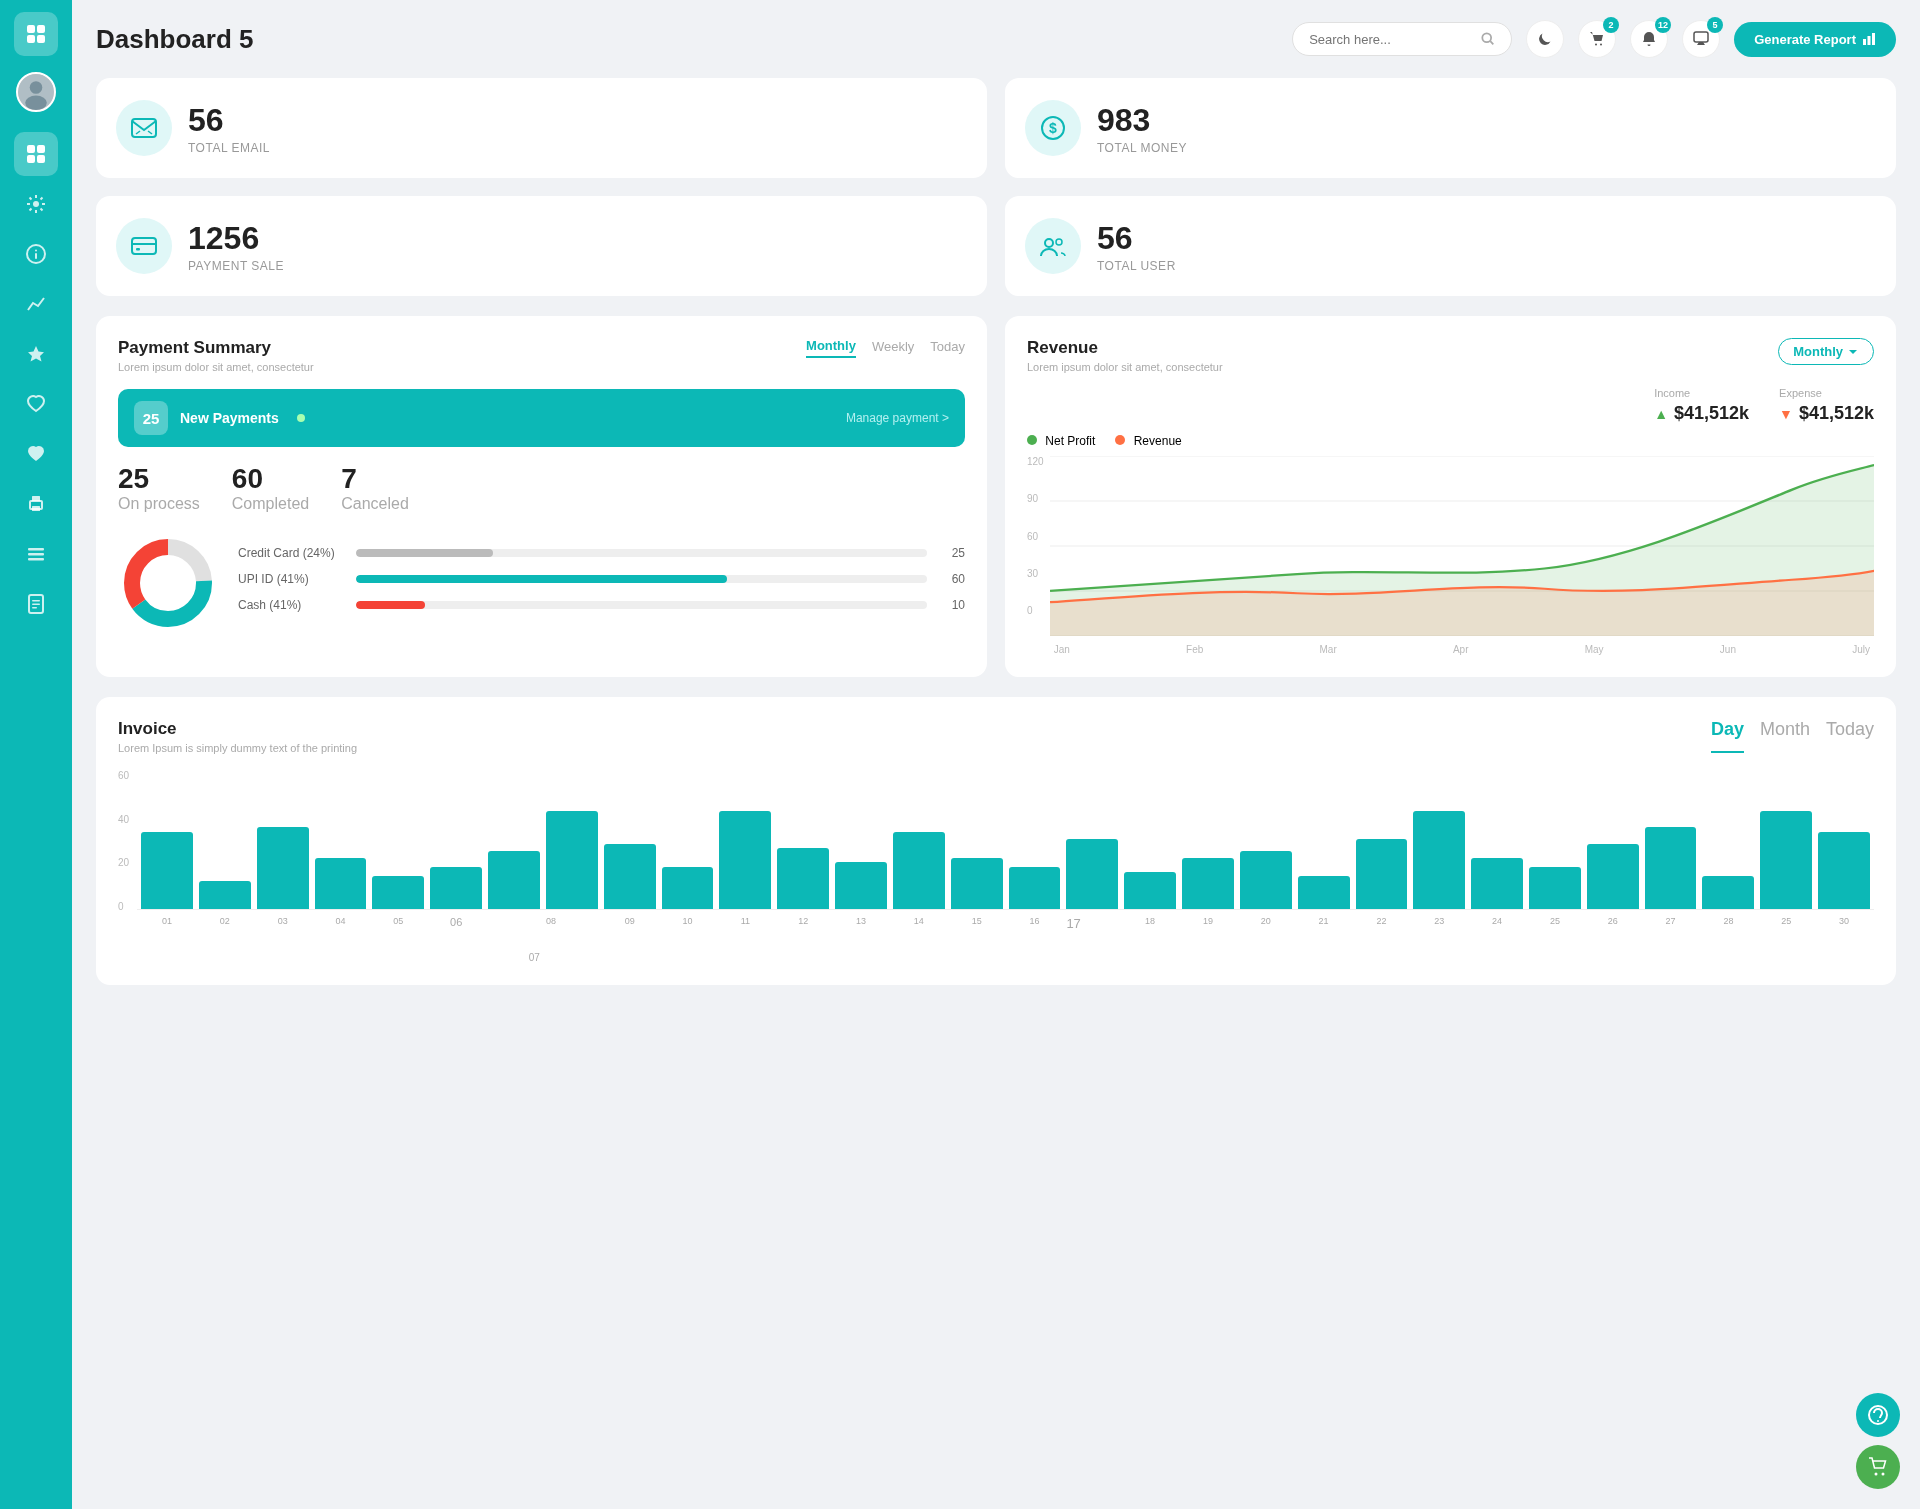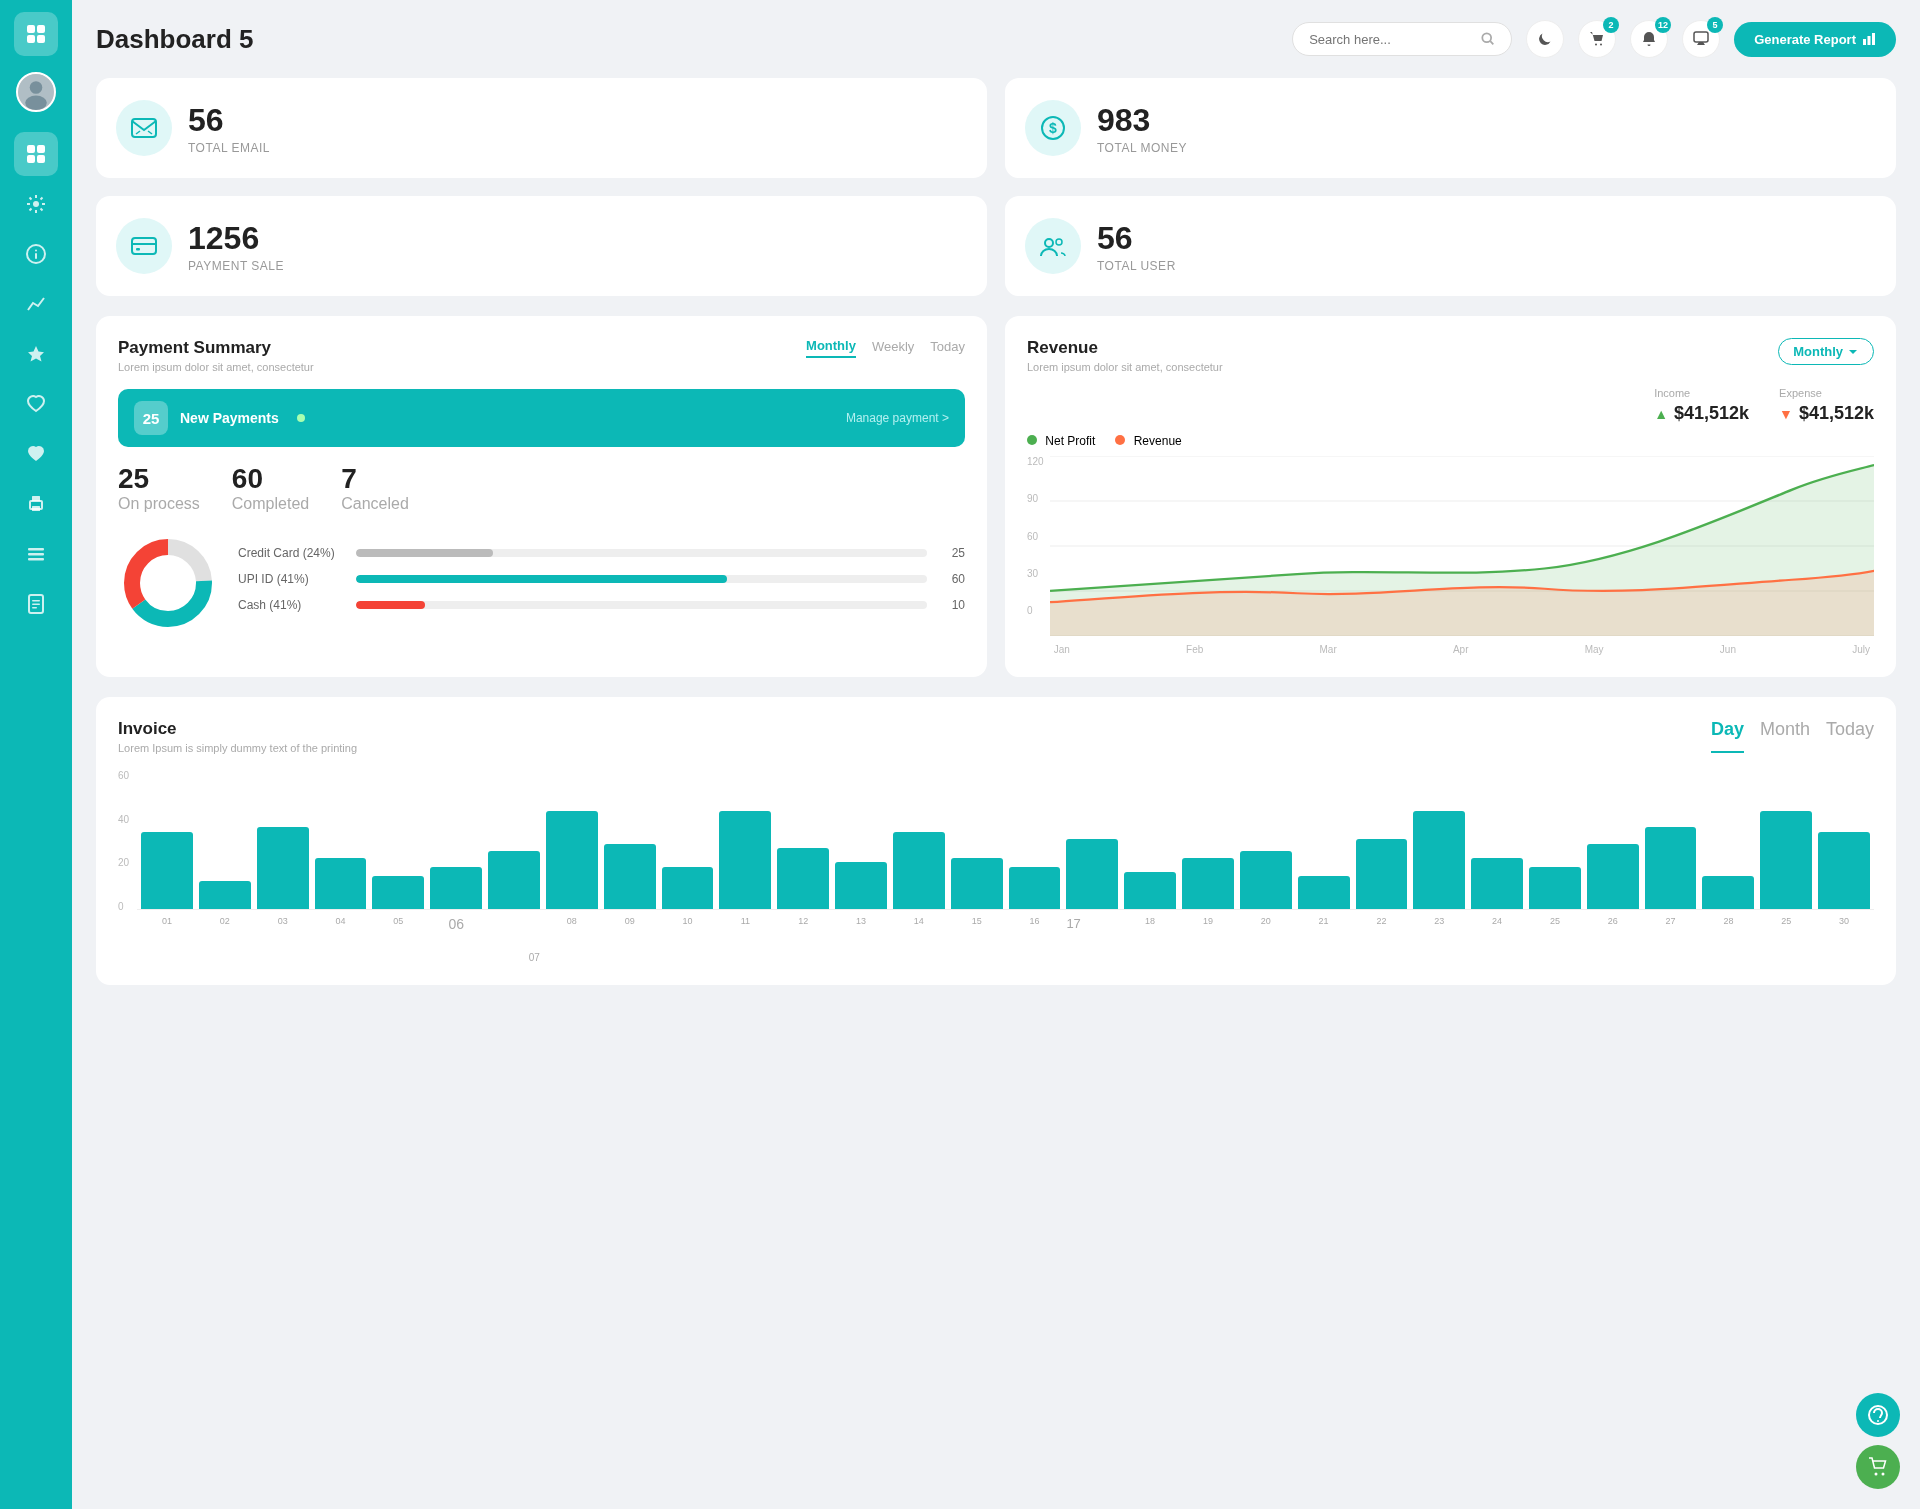--- a/index.html
+++ b/index.html
@@ -683,23 +683,23 @@
               <div style="width: 100%; height: 77px; background: rgb(12, 184, 182); border-radius: 3px 3px 0px 0px; min-width: 8px;"></div>
             </div>
           </div>
         <div id="bar-labels" style="display:flex;gap:6px;margin-top:6px;padding:0 4px;">
 
         <div style="flex: 1 1 0%; text-align: center; font-size: 9px; color: rgb(170, 170, 170);">01</div>
             <div style="flex: 1 1 0%; text-align: center; font-size: 9px; color: rgb(170, 170, 170);">02</div>
             <div style="flex: 1 1 0%; text-align: center; font-size: 9px; color: rgb(170, 170, 170);">03</div>
             <div style="flex: 1 1 0%; text-align: center; font-size: 9px; color: rgb(170, 170, 170);">04</div>
             <div style="flex: 1 1 0%; text-align: center; font-size: 9px; color: rgb(170, 170, 170);">05</div>
-            <div style="flex: 1 1 0%; text-align: center; font-size: 14px; color: rgb(170, 170, 170);">06</div>
+            <div style="flex: 1 1 0%; text-align: center; font-size: 11px; color: rgb(170, 170, 170);">06</div>
             <div style="flex: 1 1 0%; text-align: right; font-size: 10px; color: rgb(170, 170, 170); margin-top: 36px;">07</div>
-            <div style="flex: 1 1 0%; text-align: center; font-size: 9px; color: rgb(170, 170, 170);">08</div>
+            <div style="flex: 1 1 0%; font-size: 9px; color: rgb(170, 170, 170);">08</div>
             <div style="flex: 1 1 0%; text-align: center; font-size: 9px; color: rgb(170, 170, 170);">09</div>
             <div style="flex: 1 1 0%; text-align: center; font-size: 9px; color: rgb(170, 170, 170);">10</div>
             <div style="flex: 1 1 0%; text-align: center; font-size: 9px; color: rgb(170, 170, 170);">11</div>
             <div style="flex: 1 1 0%; text-align: center; font-size: 9px; color: rgb(170, 170, 170);">12</div>
             <div style="flex: 1 1 0%; text-align: center; font-size: 9px; color: rgb(170, 170, 170);">13</div>
             <div style="flex: 1 1 0%; text-align: center; font-size: 9px; color: rgb(170, 170, 170);">14</div>
             <div style="flex: 1 1 0%; text-align: center; font-size: 9px; color: rgb(170, 170, 170);">15</div>
             <div style="flex: 1 1 0%; text-align: center; font-size: 9px; color: rgb(170, 170, 170);">16</div>
             <div style="flex: 1 1 0%; text-align: left; font-size: 13px; color: rgb(170, 170, 170);">17</div>
             <div style="flex: 1 1 0%; text-align: center; font-size: 9px; color: rgb(170, 170, 170);">18</div>

